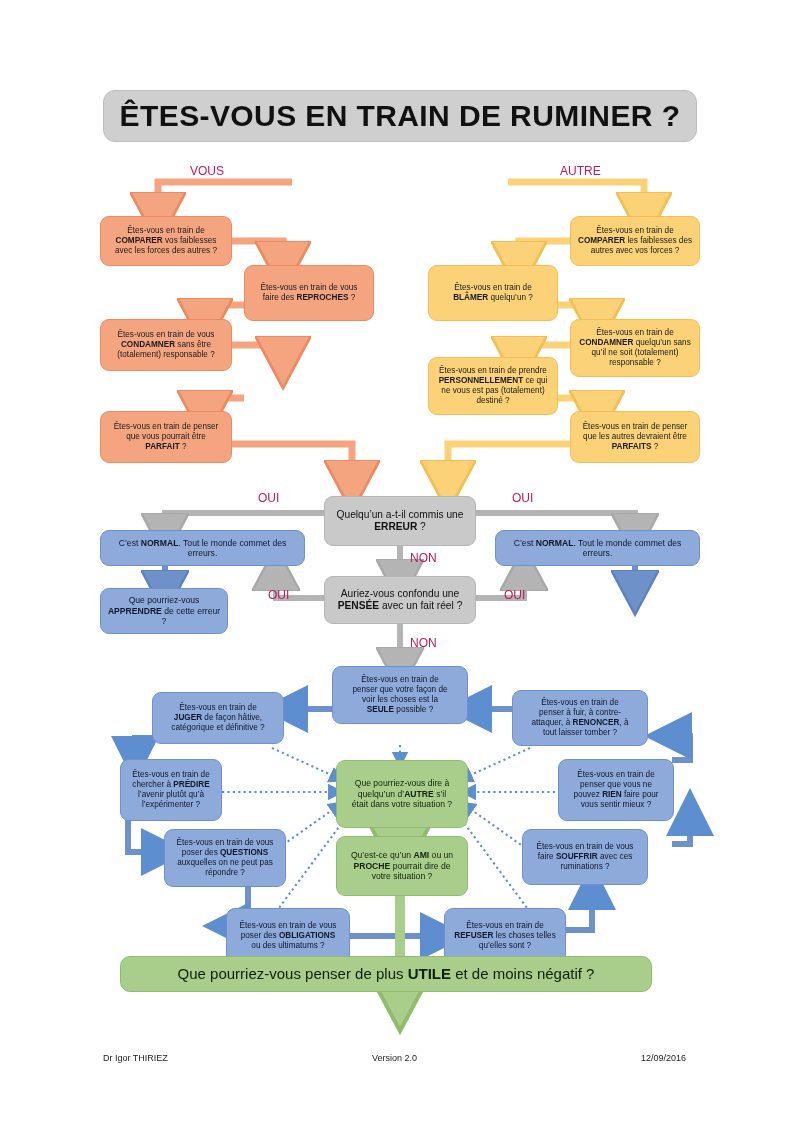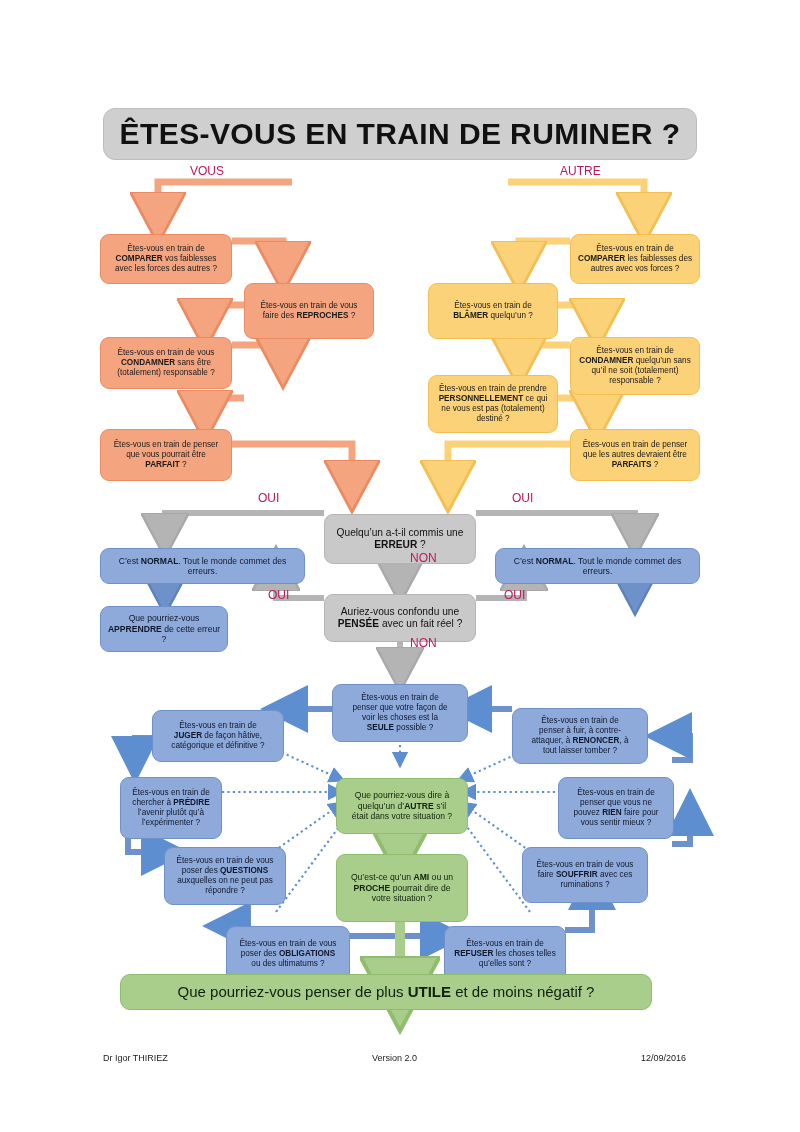--- a/index.html
+++ b/index.html
@@ -2,21 +2,21 @@
 <html><head>
 <meta charset="utf-8">
 <style>
   html,body{margin:0;padding:0;background:#ffffff;}
   body{width:800px;height:1132px;position:relative;font-family:"Liberation Sans",sans-serif;color:#000;}
   .page{position:absolute;left:0;top:0;width:800px;height:1132px;overflow:hidden;background:#fff;}
 
   svg.links{position:absolute;left:0;top:0;width:800px;height:1132px;pointer-events:none;}
 
   .box{position:absolute;box-sizing:border-box;display:flex;align-items:center;justify-content:center;
-       text-align:center;border-radius:9px;line-height:1.22;padding:10px 6px;margin-top:18px;}
+       text-align:center;border-radius:9px;line-height:1.22;padding:10px 6px;}
   .box span.t{display:block;width:100%;}
   b{font-weight:bold;}
 
   
   .title-box{background:#cfcfcf;border:1px solid #bdbdbd;border-radius:12px;
        font-size:30px;font-weight:bold;letter-spacing:.4px;color:#111;}
   .gray{background:#c9c9c9;border:1px solid #b4b4b4;color:#111;}
   .orange{background:#f4a580;border:1px solid #ec8a61;color:#1a1a1a;}
   .yellow{background:#fbd277;border:1px solid #f3bf53;color:#1a1a1a;}
   .blue{background:#8eaada;border:1px solid #6f91ca;color:#10172b;}
@@ -332,29 +332,29 @@
 
   <div class="box blue fs8" style="left:512px;top:690px;width:136px;height:56px;">
     <span class="t">
       <span>Êtes-vous en train de</span><br>
       <span>penser à fuir, à contre-</span><br>
       <span>attaquer, à </span><b>RENONCER</b><span>, à</span><br>
       <span>tout laisser tomber ?</span>
     </span>
   </div>
 
-  <div class="box green fs85" style="left:336px;top:760px;width:132px;height:56px;">
+  <div class="box green fs85" style="left:336px;top:760px;width:132px;height:68px;">
     <span class="t">
       <span>Que pourriez-vous dire à</span><br>
       <span>quelqu’un d’</span><b>AUTRE</b><span> s’il</span><br>
       <span>était dans votre situation ?</span>
     </span>
   </div>
 
-  <div class="box green fs85" style="left:336px;top:836px;width:132px;height:68px;">
+  <div class="box green fs85" style="left:336px;top:836px;width:132px;height:60px;">
     <span class="t">
       <span>Qu’est-ce qu’un </span><b>AMI</b><span> ou un</span><br>
       <b>PROCHE</b><span> pourrait dire de</span><br>
       <span>votre situation ?</span>
     </span>
   </div>
 
   <div class="box bigbar" style="left:120px;top:956px;width:532px;height:36px;">
     <span class="t">
       <span>Que pourriez-vous  penser de plus </span><b>UTILE</b><span> et de moins négatif ?</span>

